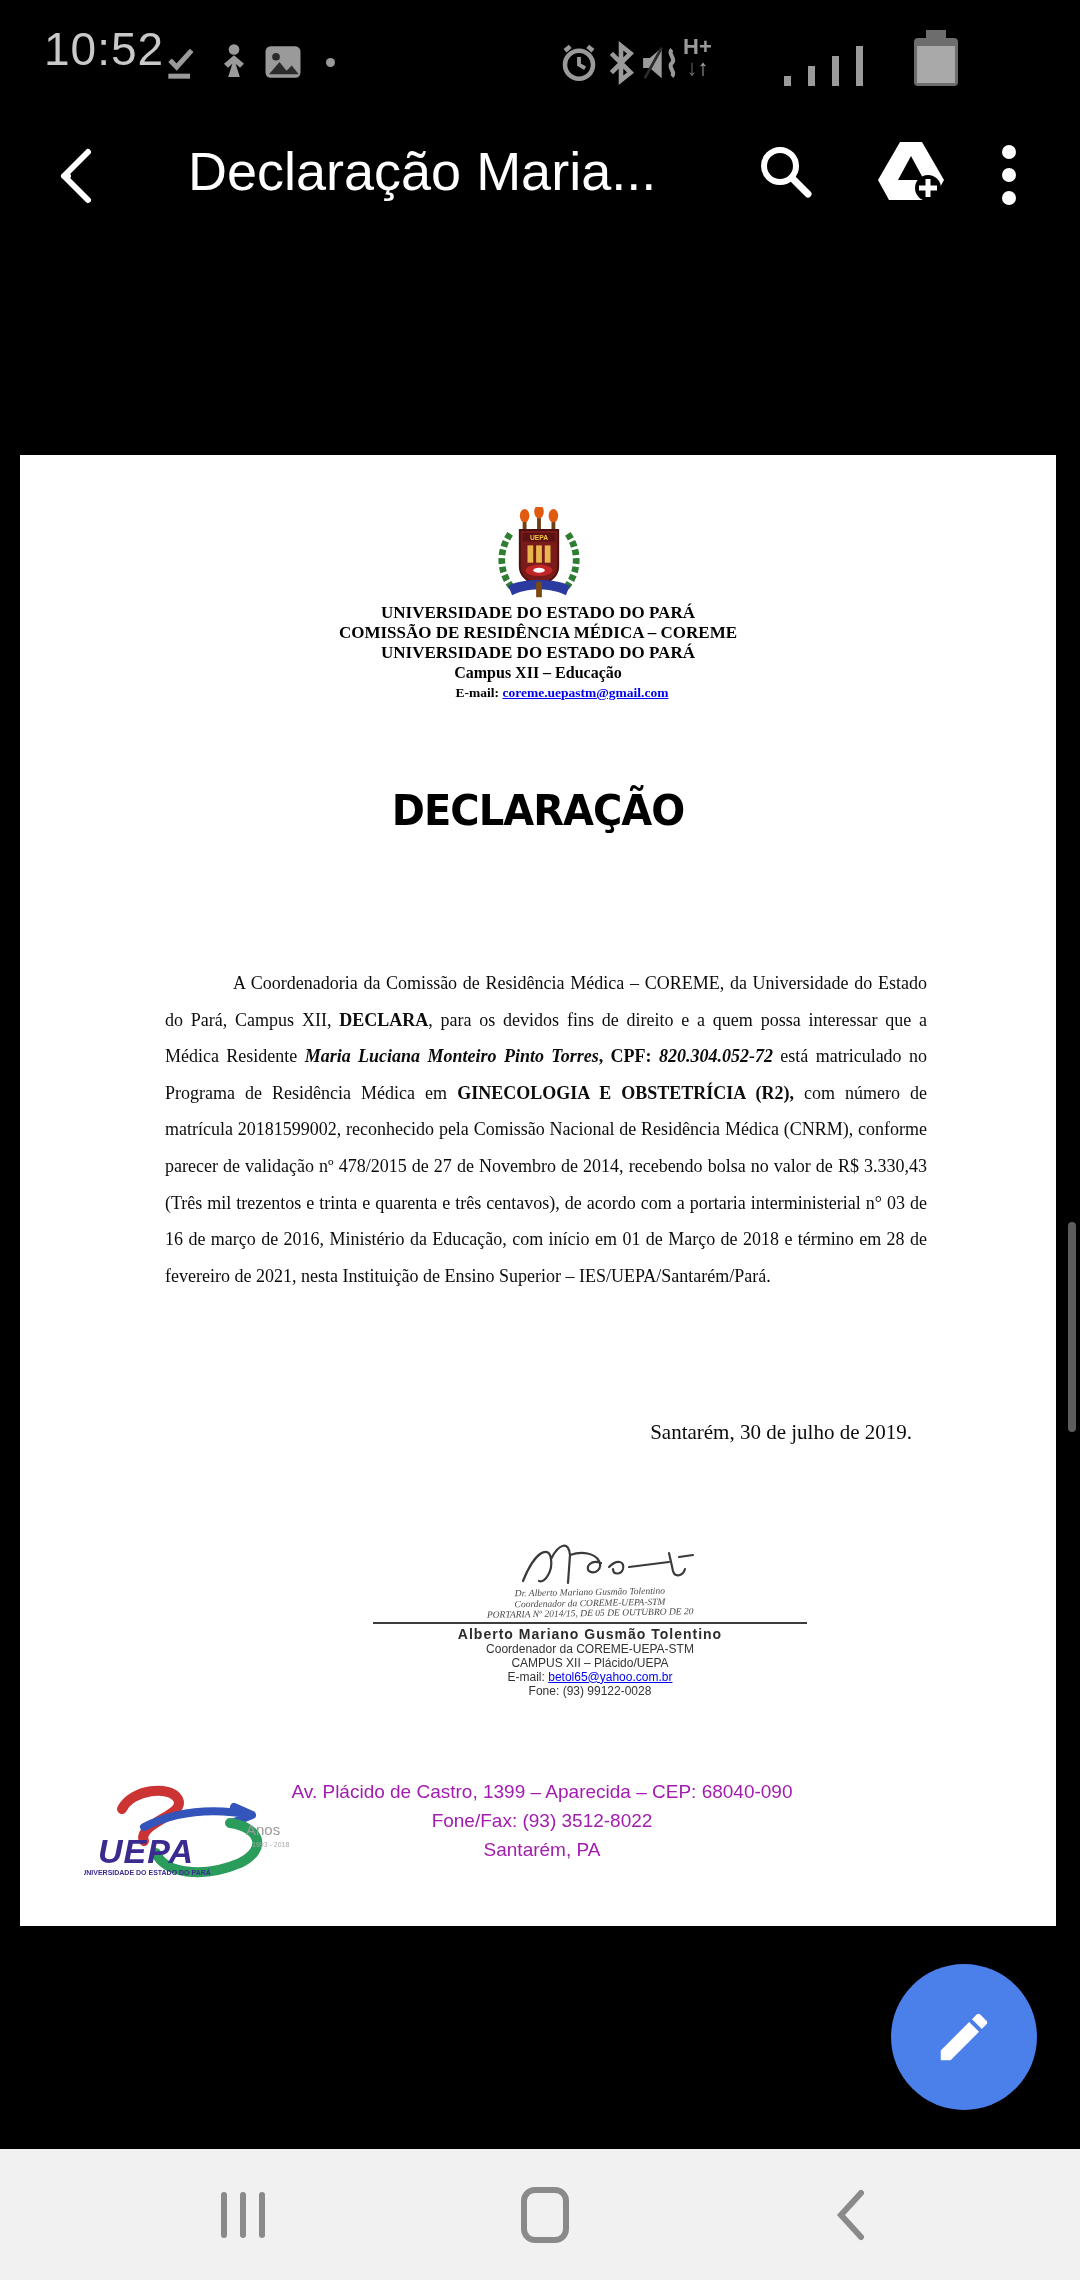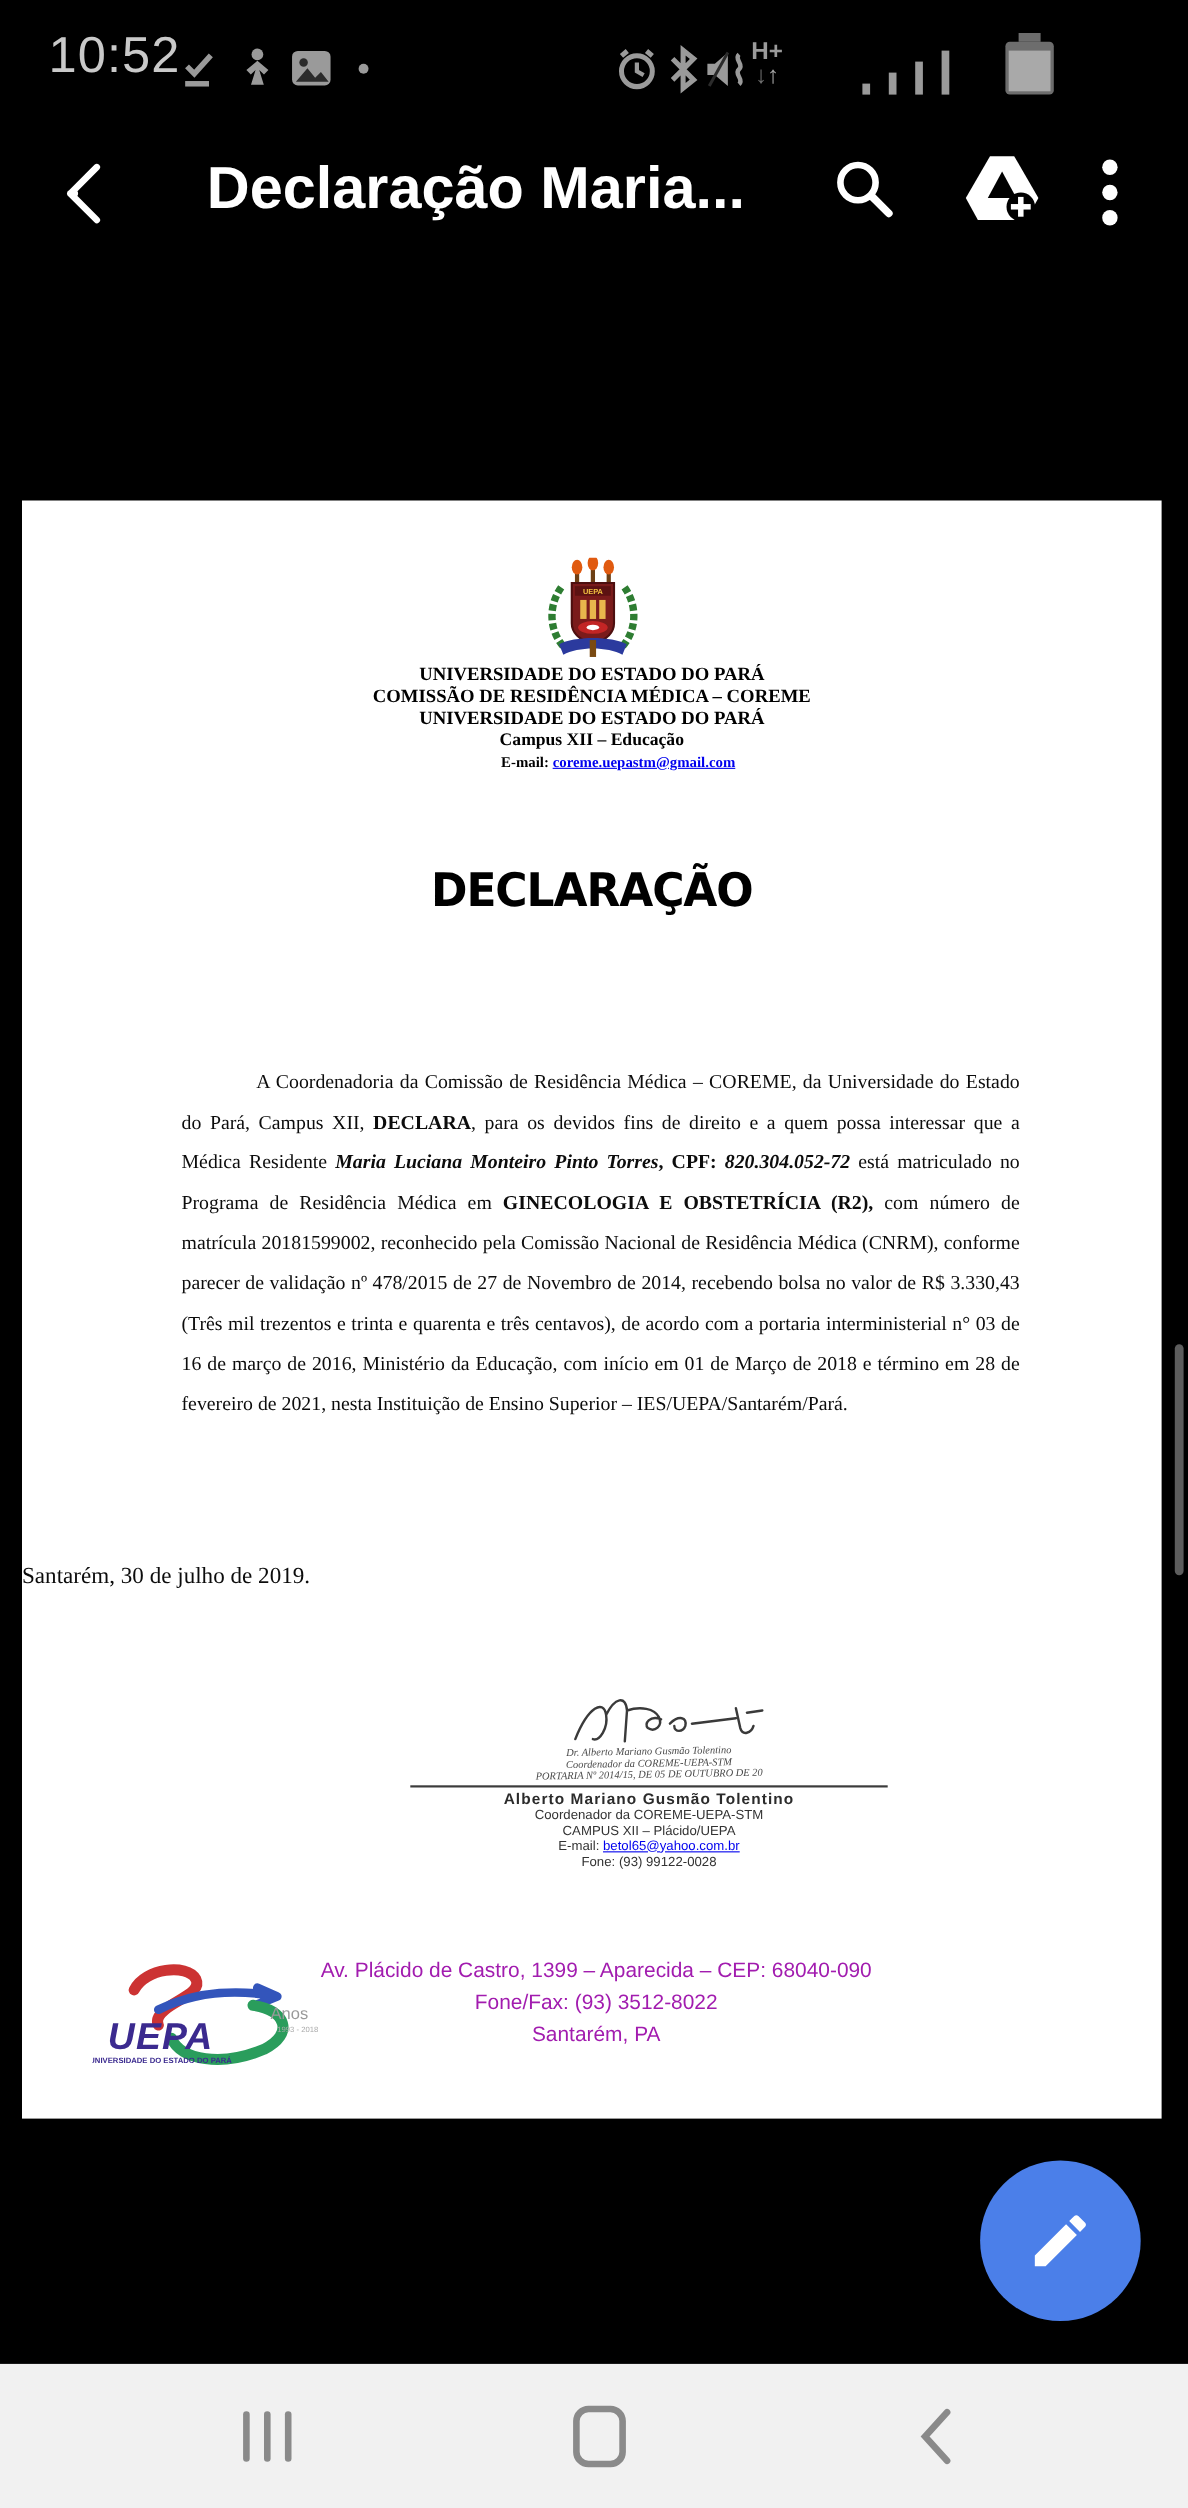--- a/index.html
+++ b/index.html
@@ -12,21 +12,21 @@
   .sb-ico{position:absolute;top:40px;color:#9a9a9a;}
   .sb-svg{display:block;}
   .sb-dot{position:absolute;left:326px;top:58px;width:9px;height:9px;border-radius:50%;background:#9a9a9a;}
   .sb-data{position:absolute;left:683px;top:36px;color:#9a9a9a;font-size:22px;line-height:21px;font-weight:bold;text-align:center;}
   .sb-data .arr-dn{color:#6d6d6d;font-weight:normal;}
   .sb-data .arr-up{color:#a5a5a5;font-weight:normal;}
 
   
   .app-bar{position:absolute;left:0;top:110px;width:1080px;height:150px;}
   .ab-back{position:absolute;left:44px;top:30px;width:72px;height:72px;cursor:pointer;}
-  .ab-title{position:absolute;left:188px;top:30px;width:520px;color:#fff;font-size:54px;font-weight:700;
+  .ab-title{position:absolute;left:188px;top:30px;width:520px;color:#fff;font-size:54px;font-weight:400;
             white-space:nowrap;overflow:hidden;}
   .ab-ico{position:absolute;top:28px;cursor:pointer;}
   .ab-search{left:752px;}
   .ab-drive{left:876px;}
   .ab-more{left:1000px;top:34px;}
 
   
   .page{position:absolute;left:20px;top:455px;width:1036px;height:1471px;background:#fff;color:#111;}
   .crest{position:absolute;left:470px;top:52px;width:98px;height:96px;}
   .doc-header{position:absolute;left:0;top:148px;width:1036px;text-align:center;
@@ -35,21 +35,21 @@
   .hdr-email{font-size:13.5px;font-weight:bold;margin-left:48px;}
   .hdr-email a,.sig-email a{color:#0000EE;text-decoration:underline;cursor:pointer;}
   .doc-title{position:absolute;left:0;top:332px;width:1036px;text-align:center;
              font-family:"DejaVu Sans",sans-serif;font-weight:800;font-size:40px;letter-spacing:-1px;color:#000;
              transform:scaleY(1.05);}
   .doc-body{position:absolute;left:145px;top:492px;width:762px;
             font-family:"Liberation Serif",serif;font-size:18px;line-height:36.6px;
             text-align:justify;text-indent:68px;color:#0c0c0c;}
   .doc-body .seg-b{font-weight:bold;}
   .doc-body .seg-i{font-style:italic;}
-  .doc-date{position:absolute;left:0;top:965px;width:892px;
+  .doc-date{position:absolute;left:0;top:965px;width:892px;text-align:right;
             font-family:"Liberation Serif",serif;font-size:21px;color:#0c0c0c;}
 
   
   .sig-block{position:absolute;left:330px;top:1086px;width:480px;text-align:center;color:#2e2e2e;}
   .sig-scribble{position:relative;left:18px;width:190px;height:48px;margin:0 auto;}
   .sig-stamp{font-family:"Liberation Serif",serif;font-style:italic;font-size:9.5px;line-height:10.5px;
              color:#4a4a4a;transform:rotate(-1deg);margin-top:-6px;}
   .sig-rule{position:relative;width:434px;height:0;border-top:2px solid #3c3c3c;margin:3px auto 2px auto;}
   .sig-name{font-size:14px;font-weight:bold;letter-spacing:1px;color:#2b2b2b;line-height:16px;}
   .sig-line{font-size:12px;line-height:14px;color:#333;}

